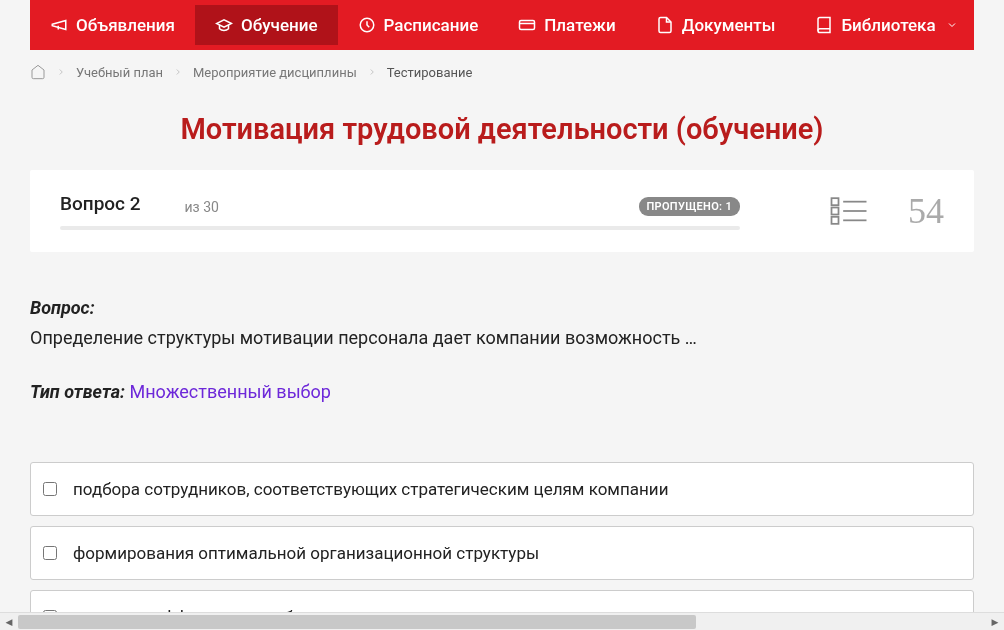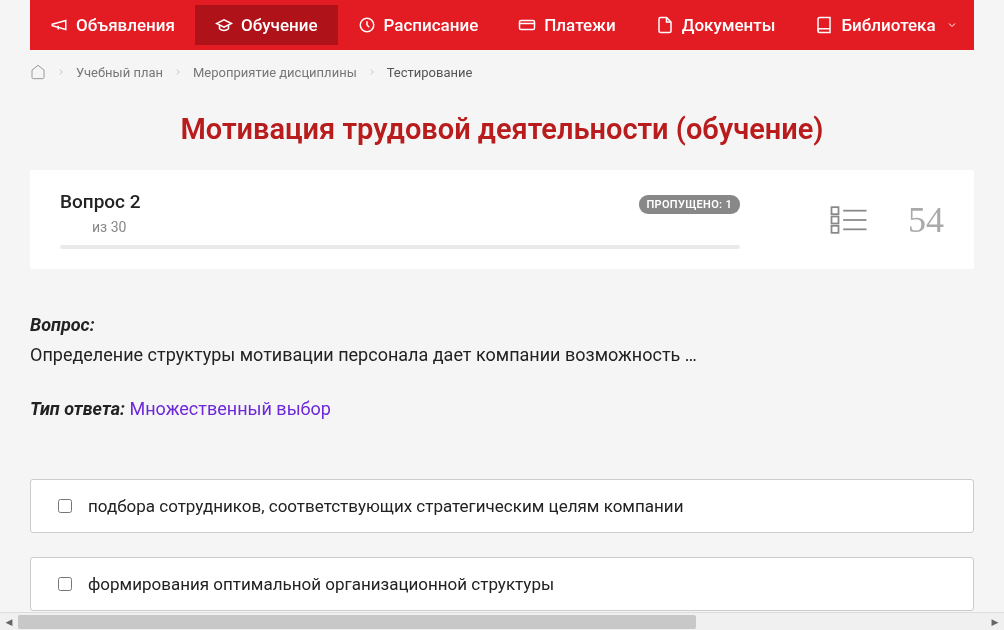--- a/index.html
+++ b/index.html
@@ -98,23 +98,22 @@
       flex: 1;
     }
     .question-counter {
       display: flex;
       align-items: baseline;
       gap: 6px;
       justify-content: space-between;
     }
     .question-counter-left {
       display: flex;
-      align-items: flex-start;
-      gap: 6px;
-      flex-direction: column;
+      align-items: flex-end;
+      gap: 12px;
     }
     .question-num {
       font-size: 19px;
       font-weight: 500;
       color: #222;
     }
     .question-total {
       font-size: 14px;
       color: #888;
       margin-left: 32px;
@@ -185,22 +184,22 @@
     .answer-type-value {
       color: #6d28d9;
     }
     .answers {
       padding: 60px 30px 0;
     }
     .answer-option {
       background: #fff;
       border: 1px solid #ccc;
       border-radius: 3px;
-      padding: 16px 27px;
-      margin-bottom: 24px;
+      padding: 16px 12px;
+      margin-bottom: 10px;
       display: flex;
       align-items: center;
       gap: 16px;
       font-size: 17px;
       color: #222;
       cursor: pointer;
     }
     .answer-option input[type="checkbox"] {
       width: 14px;
       height: 14px;

